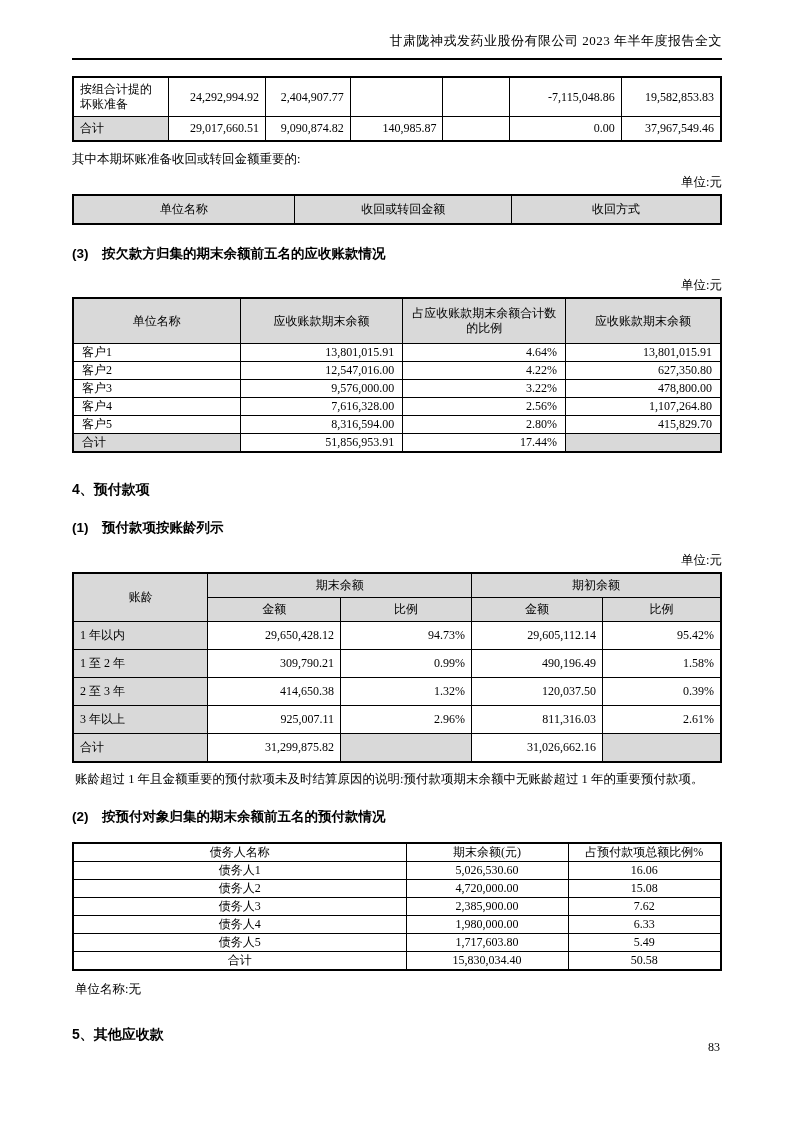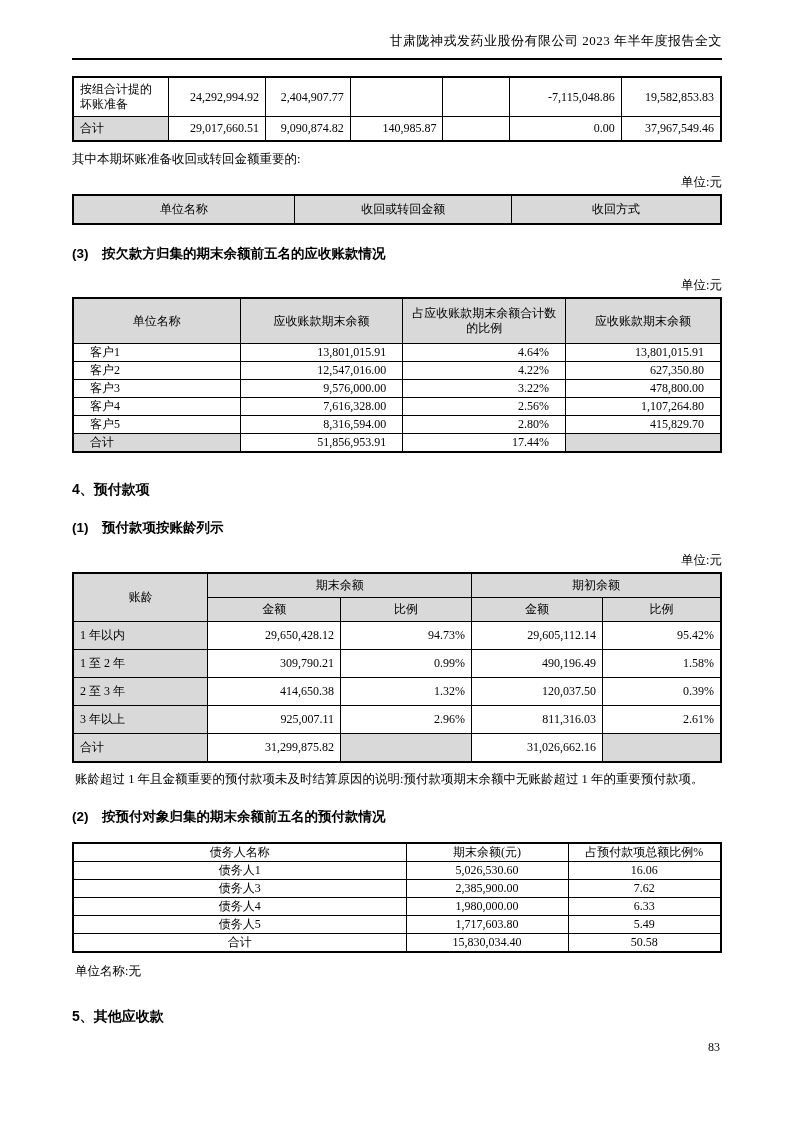--- a/index.html
+++ b/index.html
@@ -15,21 +15,21 @@
   }
   table{border-collapse:collapse;width:100%;table-layout:fixed;font-size:12px;border:2px solid #000;}
   td{border:1px solid #000;padding:2px 6px;overflow:hidden;vertical-align:middle;line-height:1.25;}
   .g{background:#d9d9d9;}
   .l{text-align:left;}
   .r{text-align:right;}
   .c{text-align:center;}
   .t1{margin-top:16px;}
   .t1 td{padding:4px 6px;}
   .t2 td{padding:6px 6px;}
-  .t3 td{padding:1px 16px;}
+  .t3 td{padding:1px 8px;}
   .t3 .hdr td{padding:4px 6px;height:36px;}
   .t4 td{padding:4px 6px;}
   .t4 .body-row td{padding:6px 6px;}
   .t5 td{padding:1px 4px;text-align:center;}
   .body-text{font-size:12.5px;margin:9px 0 0 0;}
   .unit-label{font-size:12.5px;text-align:right;margin:6px 0 3px 0;}
   .hd{font-family:"Liberation Sans","DejaVu Sans",sans-serif;font-weight:bold;color:#000;}
   h2.hd{font-size:14px;margin:28px 0 0 0;}
   h3.hd{font-size:13.5px;margin:20px 0 0 0;}
   .note{font-size:12.5px;margin:8px 0 0 3px;}
@@ -226,20 +226,25 @@
         <td class="c">债务人名称</td>
         <td class="c">期末余额(元)</td>
         <td class="c">占预付款项总额比例%</td>
       </tr>
       <tr>
         <td class="c">债务人1</td>
         <td class="r">5,026,530.60</td>
         <td class="r">16.06</td>
       </tr>
       <tr>
+        <td class="c">债务人2</td>
+        <td class="r">4,720,000.00</td>
+        <td class="r">15.08</td>
+      </tr>
+      <tr>
         <td class="c">债务人3</td>
         <td class="r">2,385,900.00</td>
         <td class="r">7.62</td>
       </tr>
       <tr>
         <td class="c">债务人4</td>
         <td class="r">1,980,000.00</td>
         <td class="r">6.33</td>
       </tr>
       <tr>

